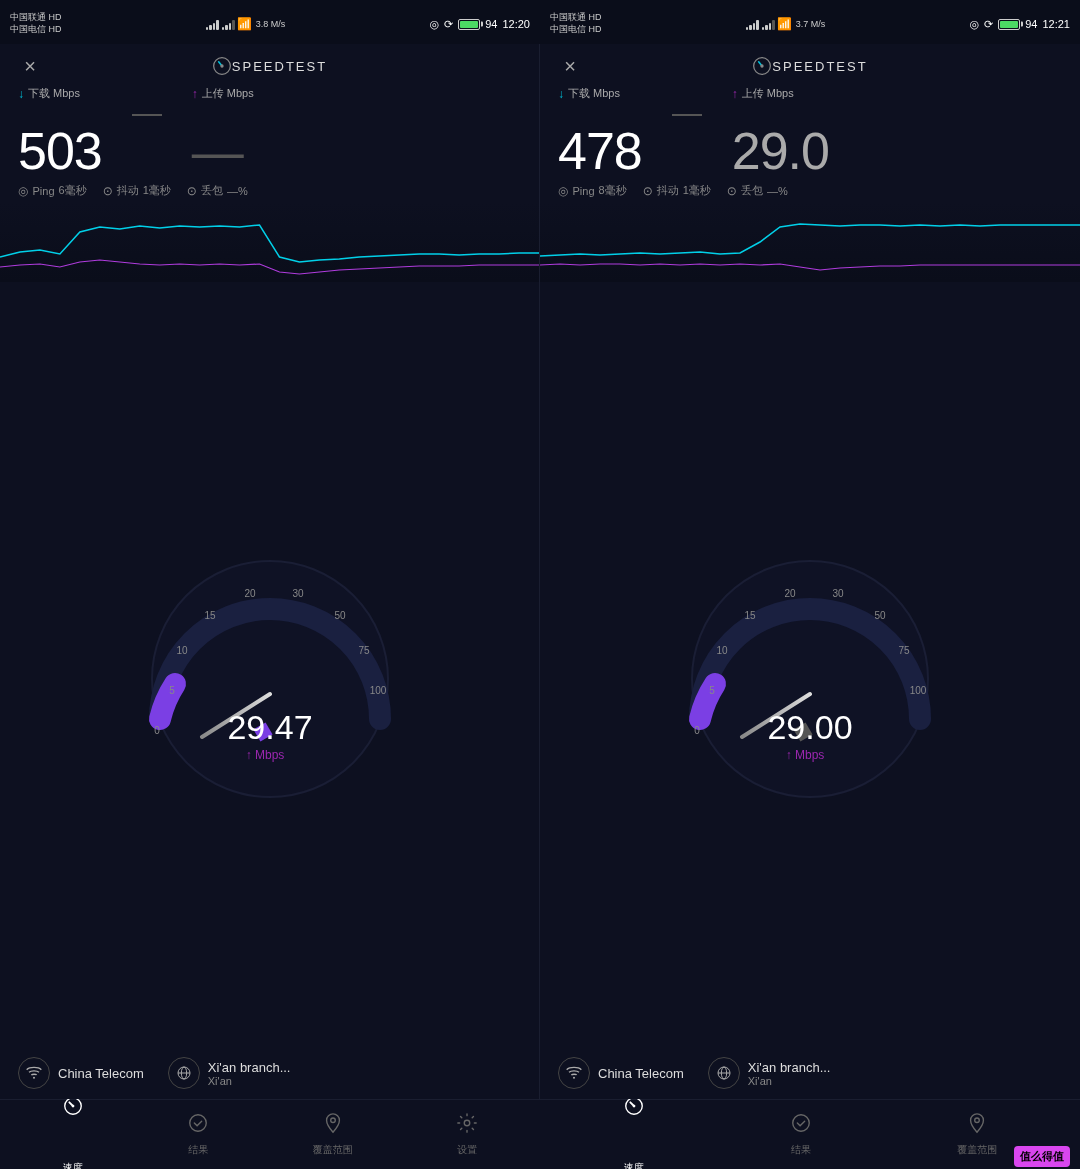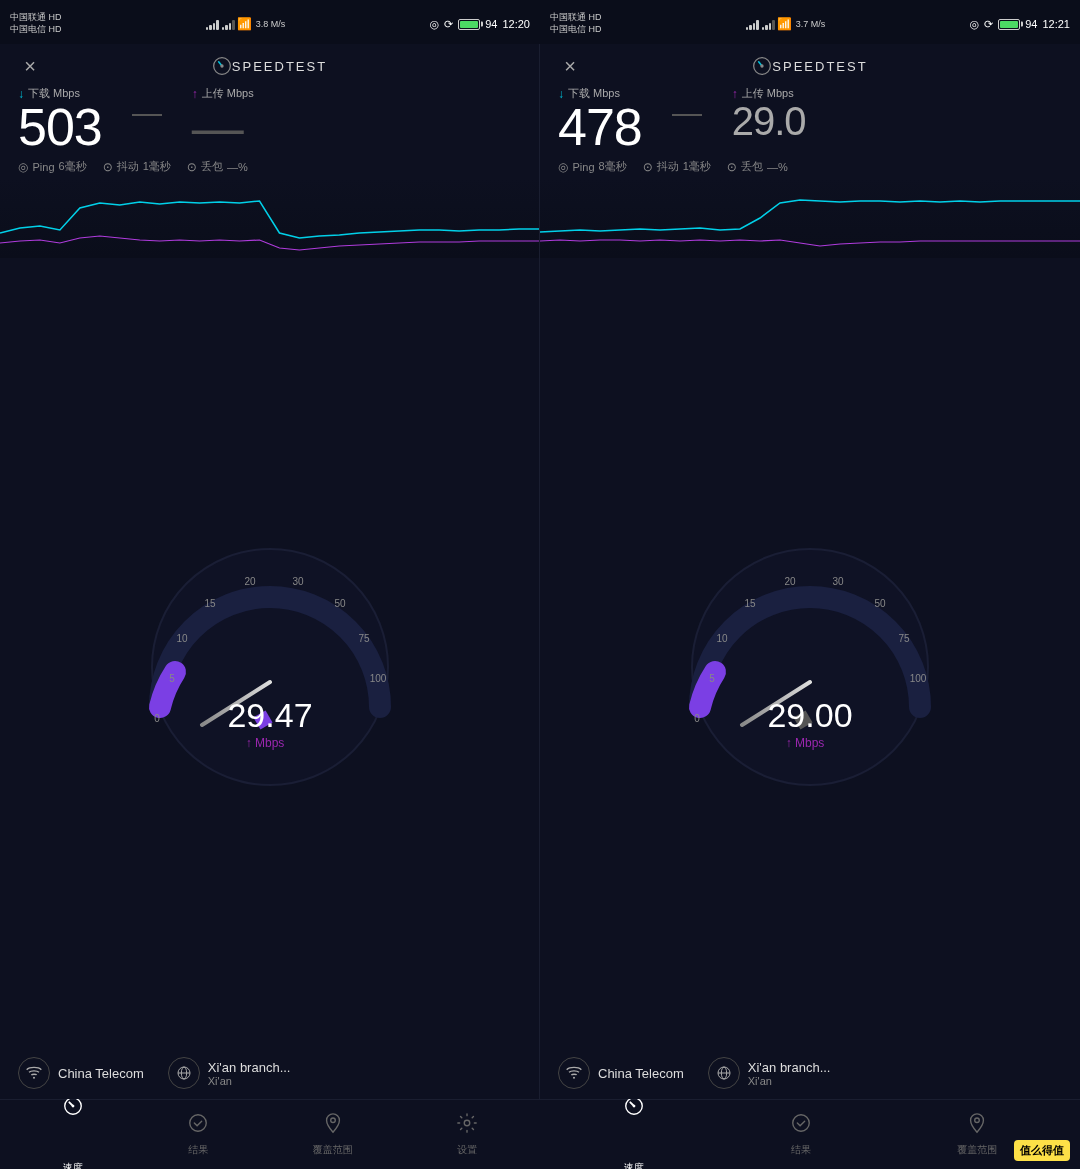--- a/index.html
+++ b/index.html
@@ -157,26 +157,27 @@
       color: #aaa;
     }
     .arrow-down { color: #00bcd4; font-size: 12px; }
     .arrow-up { color: #9c27b0; font-size: 12px; }
     .stat-value {
       font-size: 52px;
       font-weight: 200;
       color: #fff;
       line-height: 1;
       letter-spacing: -1px;
+      margin-top: 24px;
     }
     .stat-value.dim {
       color: #555;
     }
     .stat-value.upload-value {
-      font-size: 40px;
+      font-size: 52px;
       color: #aaa;
     }
     .stat-divider {
       width: 30px;
       height: 2px;
       background: #555;
       margin-top: 28px;
     }
 
     
@@ -285,23 +286,23 @@
       color: #666;
       font-size: 10px;
       cursor: pointer;
     }
     .nav-item.active { color: #fff; gap: 39px; }
     .nav-icon { font-size: 20px; }
 
     
     .watermark {
       position: fixed;
-      bottom: 8px;
+      bottom: 2px;
       right: 10px;
-      background: #fde047;
+      background: #d946ef;
       color: #000;
       font-size: 11px;
       font-weight: bold;
       padding: 3px 6px;
       border-radius: 4px;
       z-index: 100;
     }
   </style>
 </head>
 <body>

